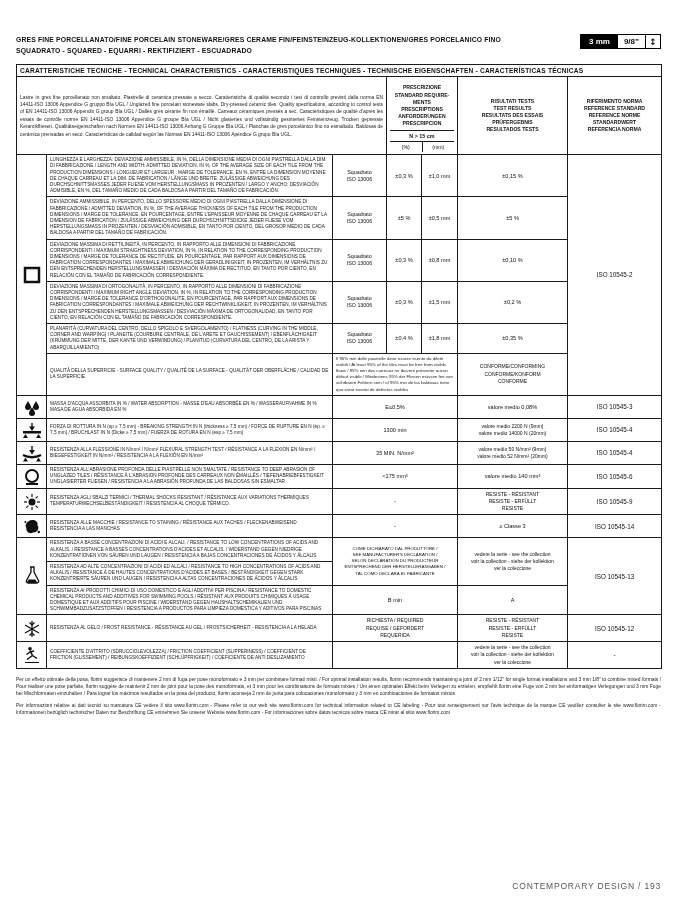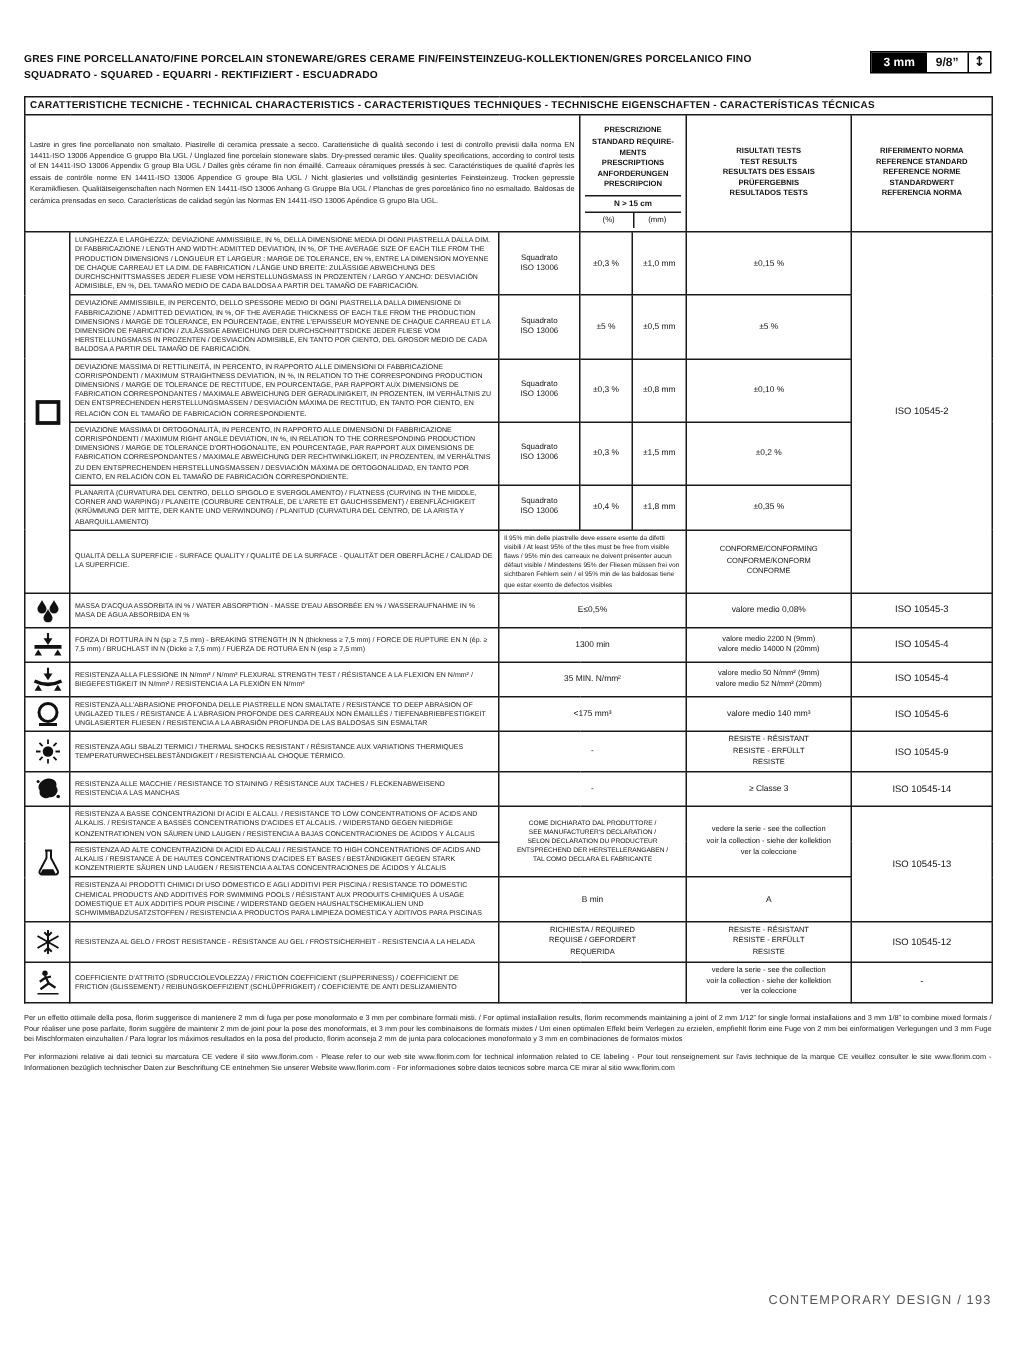--- a/index.html
+++ b/index.html
@@ -40,21 +40,21 @@
   .method { font-size: 5.3px; text-align: center; white-space: pre-line; line-height: 1.35; }
   .val { font-size: 5.6px; text-align: center; white-space: pre-line; line-height: 1.45; }
   .small { font-size: 5px; }
   .tiny { font-size: 4.4px; line-height: 1.4; }
   .note { font-size: 4.4px; line-height: 1.4; padding: 2px 4px; vertical-align: middle; color: #222; }
   .ref { font-size: 6.3px; text-align: center; white-space: pre-line; }
 
   
   .footnote { width: 645px; font-size: 4.9px; line-height: 1.45; text-align: justify; color: #222; margin-top: 7px; }
   .footnote.second { margin-top: 5px; }
-  .page-footer { position: absolute; right: 16px; bottom: 32px; font-size: 8.5px; letter-spacing: 0.8px; color: #555; }
+  .page-footer { position: absolute; right: 16px; bottom: 12px; font-size: 8.5px; letter-spacing: 0.8px; color: #555; }
 
   svg { display: inline-block; vertical-align: middle; }
 </style>
 </head>
 <body>
 
 <div class="page">
 
   <div class="doc-header">
     <div class="doc-title">

